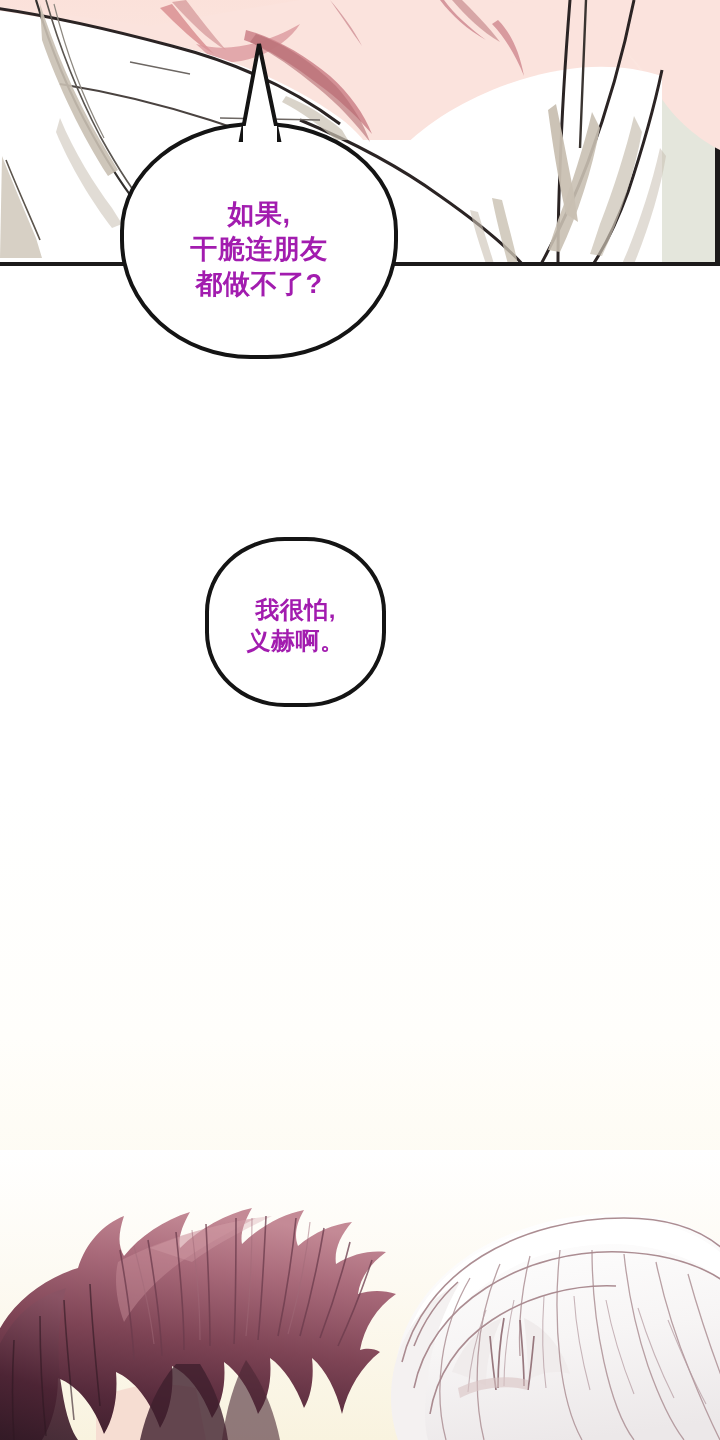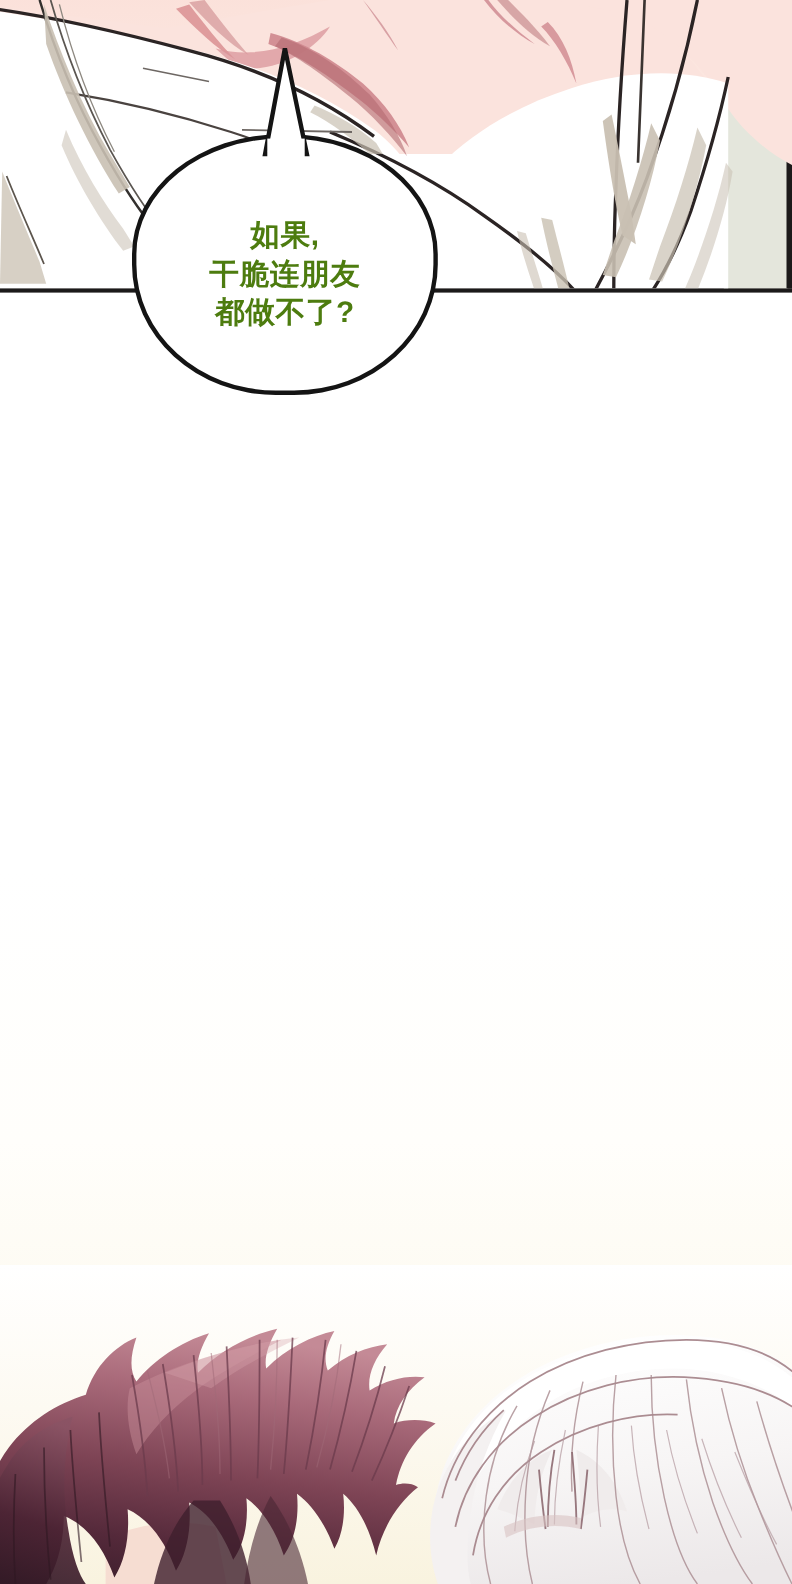--- a/index.html
+++ b/index.html
@@ -41,21 +41,21 @@
   }
   .panel-top-svg { position:absolute; left:0; top:0; }
 
   
   .bubble {
     position:absolute;
     background:#ffffff;
     border:4px solid #141414;
     display:flex; align-items:center; justify-content:center;
     text-align:center;
-    color:#4d7c0f;
+    color:#a21caf;
     line-height:1.30;
     letter-spacing:0.5px;
     font-weight:700;
     white-space:pre-line;
   }
   .bubble-1 {
     left:120px; top:122px; width:278px; height:237px;
     border-radius:49% 49% 47% 47% / 46% 46% 50% 50%;
     font-size:27px; z-index:40;
   }
@@ -170,20 +170,24 @@
     <path d="M259,44 L241,140 L279,140 Z" fill="#ffffff" stroke="#141414" stroke-width="4"></path>
     <rect x="243" y="126" width="34" height="24" fill="#ffffff"></rect>
   </svg>
 
   <div class="bubble bubble-1">
     <span class="txt">如果,
 干脆连朋友
 都做不了?</span>
   </div>
 
+  <div class="bubble bubble-2">
+    <span class="txt">我很怕,
+义赫啊。</span>
+  </div>
 
 
   <div class="panel-bottom">
     <svg class="panel-bottom-svg" width="720" height="290" viewBox="0 0 720 290">
       <defs>
         <linearGradient id="bgCream" x1="0" y1="0" x2="0" y2="1">
           <stop offset="0%" stop-color="#ffffff"></stop>
           <stop offset="45%" stop-color="#fdfaf2"></stop>
           <stop offset="100%" stop-color="#f9f3df"></stop>
         </linearGradient>

